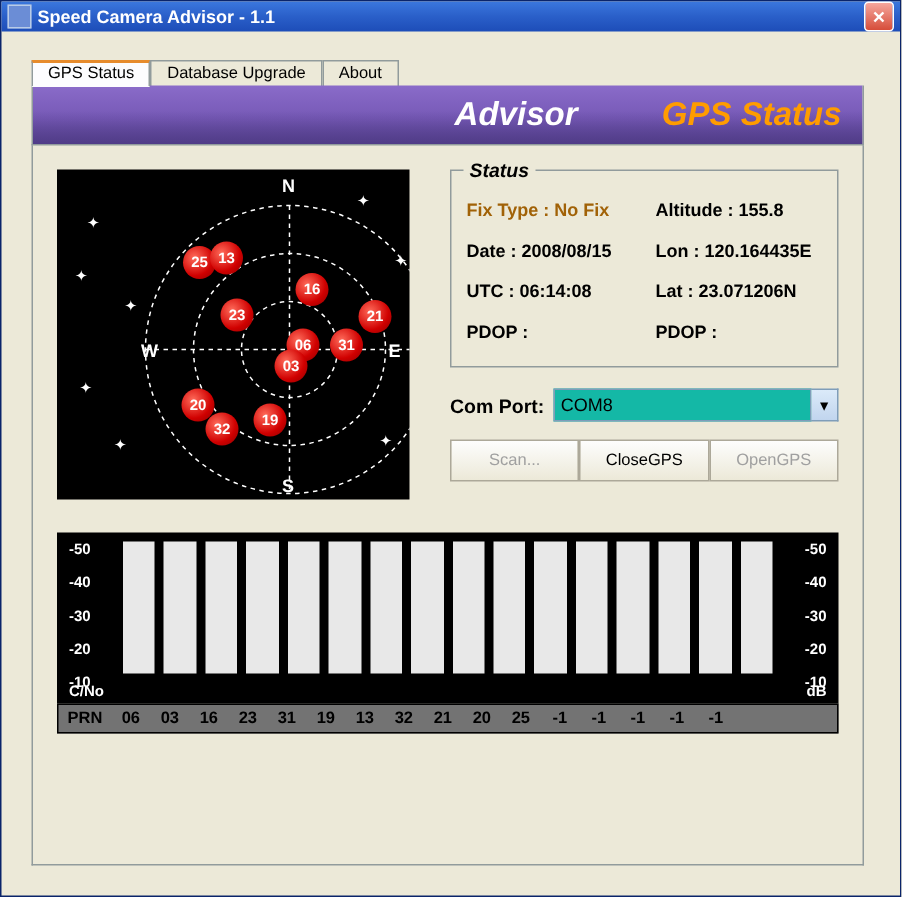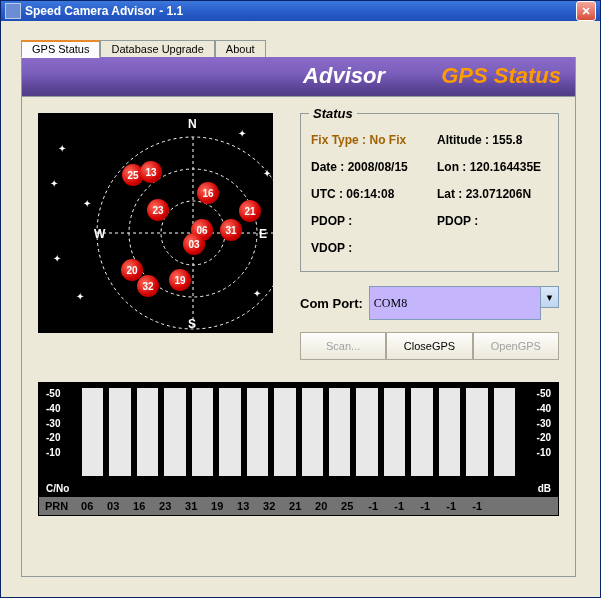--- a/index.html
+++ b/index.html
@@ -28,27 +28,27 @@
 .status-group .legend { position:absolute; top:-8px; left:8px; background:#ece9d8; padding:0 4px; font-style:italic; font-weight:bold; font-size:13px; }
 .status-grid { margin-top:4px; font-size:12px; }
 .status-row { display:flex; height:27px; align-items:center; }
 .status-row .c1 { width:126px; }
 .status-row .c2 { flex:1; }
 .fix-red { color:#a16207; font-weight:bold; font-size:12px;}
 .bold-lbl { font-weight:bold; }
 .com-row { display:flex; align-items:center; margin-top:14px; gap:6px;}
 .com-row label { font-weight:bold; font-size:13px;}
 .combo { flex:1; display:flex; }
-.combo input { flex:1; border:1px solid #7f9db9; height:34px; padding:0 4px; font-size:12px; background:#c4b5fd;font-family:Liberation Serif, serif;}
+.combo input { flex:1; border:1px solid #7f9db9; height:22px; padding:0 4px; font-size:12px; background:#14b8a6;}
 .combo .drop { width:18px; height:22px; border:1px solid #7f9db9; border-left:none; background:linear-gradient(#dbeaf9,#c1d5ee); display:flex;align-items:center;justify-content:center; cursor:pointer;}
 .btn-row { display:flex; margin-top:12px; }
 .btn { flex:1; height:28px; border:1px solid #aca899; background:linear-gradient(#fdfdfd,#ece9d8); font-size:11px; cursor:pointer; }
 .btn:disabled, .btn.disabled { color:#a0a0a0; cursor:default;}
 .signal-panel { margin-top:22px; background:#000; height:114px; position:relative; padding:6px 12px; }
-.signal-panel .scale { position:absolute; top:6px; bottom:38px; width:30px; color:#fff; font-size:10px; display:flex; flex-direction:column; justify-content:space-between; font-weight:bold;}
+.signal-panel .scale { position:absolute; top:6px; bottom:8px; width:30px; color:#fff; font-size:10px; display:flex; flex-direction:column; justify-content:space-between; font-weight:bold;}
 .signal-panel .scale.right { right:8px; text-align:right;}
 .signal-panel .scale.left { left:8px; }
 .signal-panel .bars { position:absolute; left:44px; right:44px; top:6px; bottom:20px; display:flex; gap:6px; align-items:flex-end;}
 .signal-panel .bar { flex:1; background:#e8e8e8; height:100%; }
 .signal-panel .axis-lbl { position:absolute; bottom:2px; color:#fff; font-size:10px; font-weight:bold;}
 .prn-row { border:1px solid #000; background:#737373; height:20px; display:flex; align-items:center; padding:0 6px; font-weight:bold; font-size:11px; gap:2px; }
 .prn-row .plabel { margin-right:4px;}
 .prn-row .pv { width:26px; text-align:center;}
 .star { position:absolute; color:#fff; font-size:10px; }
 </style>
@@ -122,24 +122,20 @@
                 <div class="c2"><span class="bold-lbl">Lon :</span> <span class="bold-lbl">120.164435E</span></div>
               </div>
               <div class="status-row">
                 <div class="c1"><span class="bold-lbl">UTC :</span> <span class="bold-lbl">06:14:08</span></div>
                 <div class="c2"><span class="bold-lbl">Lat :</span> <span class="bold-lbl">23.071206N</span></div>
               </div>
               <div class="status-row">
                 <div class="c1"><span class="bold-lbl">PDOP :</span> <span></span></div>
                 <div class="c2"><span class="bold-lbl">PDOP :</span> <span></span></div>
               </div>
-              <div class="status-row">
-                <div class="c1"><span class="bold-lbl">VDOP :</span> <span></span></div>
-                <div class="c2"></div>
-              </div>
             </div>
           </div>
           <div class="com-row">
             <label>Com Port:</label>
             <div class="combo">
               <input value="COM8" style="">
               <div class="drop">▾</div>
             </div>
           </div>
           <div class="btn-row">

